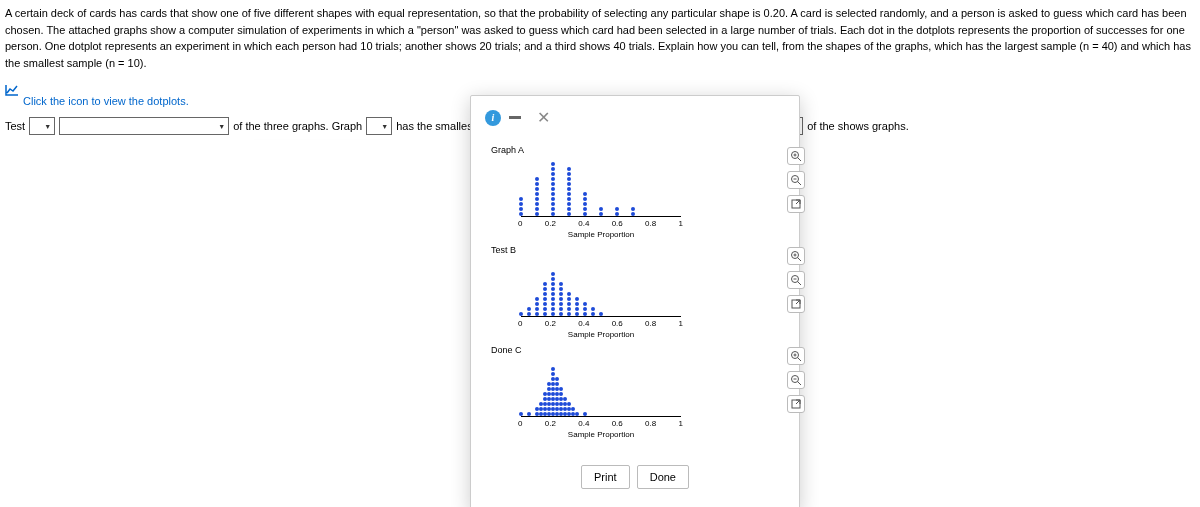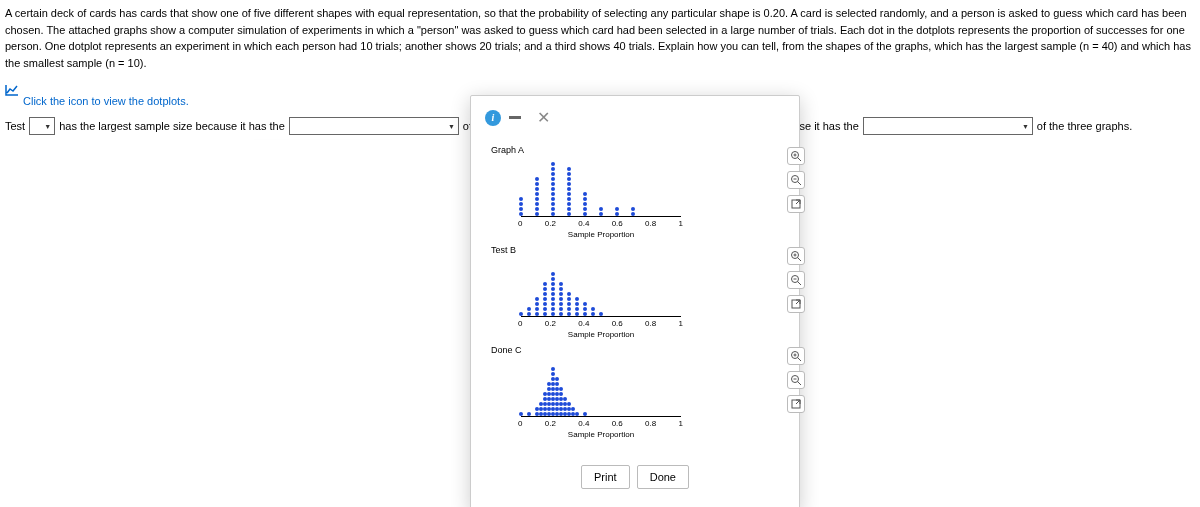--- a/index.html
+++ b/index.html
@@ -78,27 +78,26 @@
     <svg width="14" height="12" viewBox="0 0 14 12">
         <path d="M1 1 L1 11 L13 11 M2 9 L5 5 L8 7 L12 2" stroke="#0066cc" fill="none" stroke-width="1.5"></path>
       </svg>
   </span>
   <span class="link-text">Click the icon to view the dotplots.</span>
 </div>
 
 <div class="answer-row">
   <span>Test</span>
   <div class="dropdown-btn"></div>
-  <span>has the largest sample size because it has the</span>
   <div class="dropdown-btn dropdown-wide"></div>
   <span>of the three graphs. Graph</span>
   <div class="dropdown-btn"></div>
   <span>has the smallest sample size because it has the</span>
   <div class="dropdown-btn dropdown-wide"></div>
-  <span>of the three graphs.</span>
+  <span>of the shows graphs.</span>
 
   <div class="dropdown-menu">
     <div>most skewed shape</div>
     <div>tallest height</div>
     <div>most normal shape</div>
     <div>widest width</div>
   </div>
 </div>
 
 <div class="modal">

